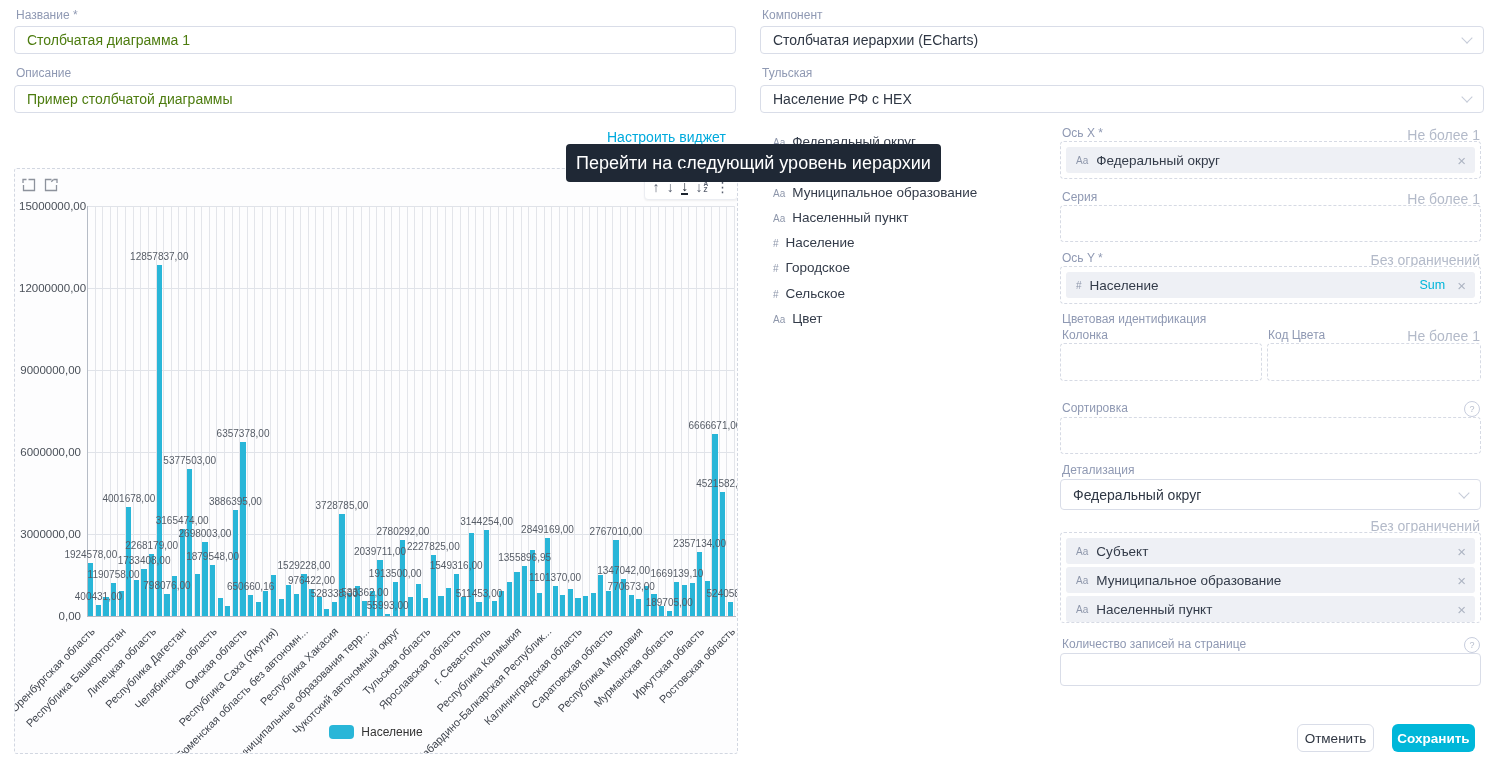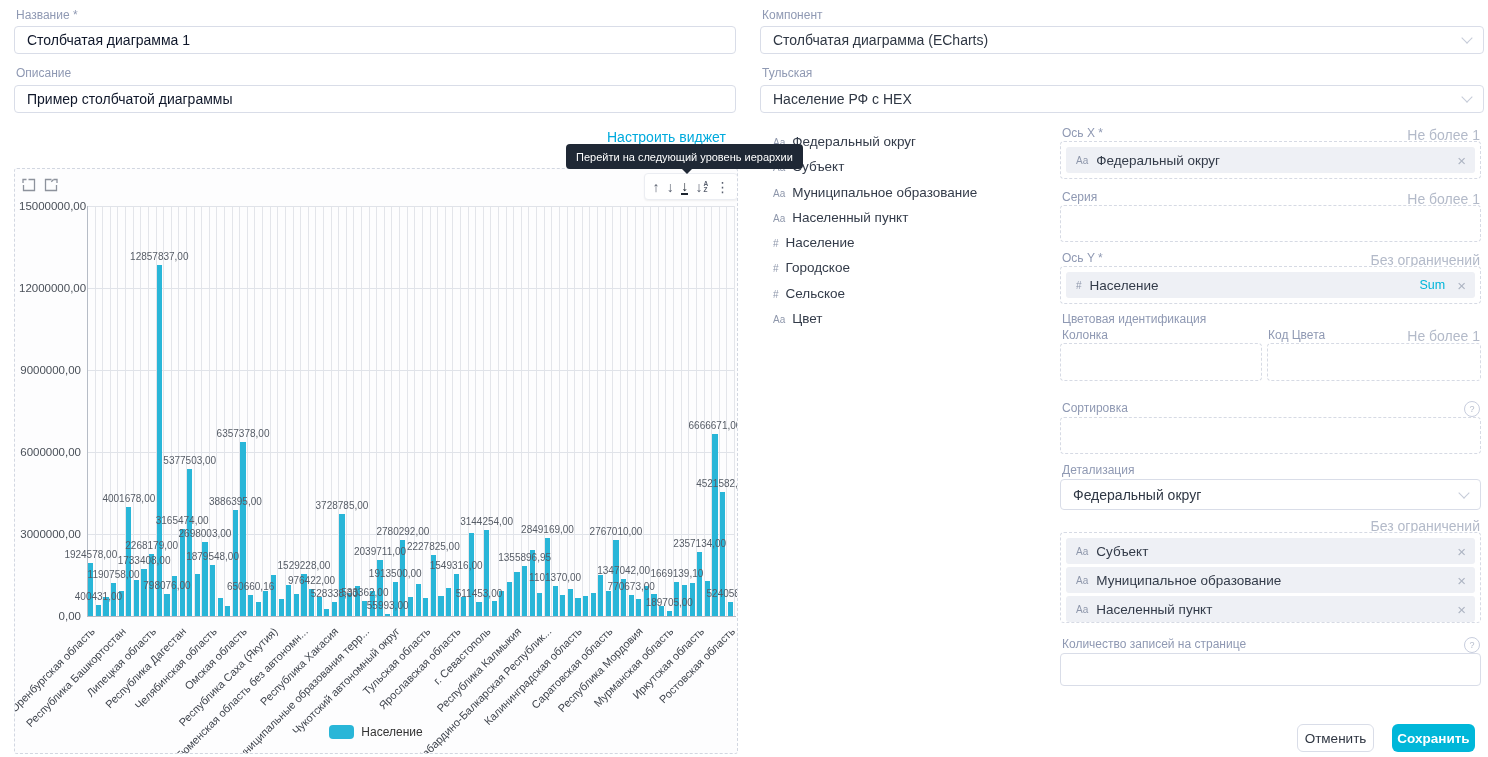--- a/index.html
+++ b/index.html
@@ -2,21 +2,21 @@
 <html><head>
 <meta charset="utf-8">
 <style>
   html,body{margin:0;padding:0;}
   body{width:1488px;height:757px;position:relative;background:#fff;
        font-family:"Liberation Sans",sans-serif;overflow:hidden;color:#2f3744;}
   .abs{position:absolute;}
   .lbl{position:absolute;font-size:12px;color:#8f99b3;}
   .limit{position:absolute;font-size:14px;color:#b3bac9;}
   .inp{position:absolute;height:28px;width:722px;border:1px solid #d9dde8;border-radius:4px;
-       font-size:14px;color:#0f172a;padding:0 12px;box-sizing:border-box;background:#fff;
+       font-size:14px;color:#4d7c0f;padding:0 12px;box-sizing:border-box;background:#fff;
        font-family:"Liberation Sans",sans-serif;outline:none;}
   .select{position:absolute;height:28px;border:1px solid #d9dde8;border-radius:4px;background:#fff;
        font-size:14px;color:#2f3744;padding:0 12px;box-sizing:border-box;display:flex;
        align-items:center;justify-content:space-between;}
   .chev{width:7px;height:7px;border-right:1.5px solid #c5cbd8;border-bottom:1.5px solid #c5cbd8;
        transform:rotate(45deg);margin-top:-4px;flex:none;}
   .link{position:absolute;color:#00aadd;font-size:14px;text-decoration:none;cursor:pointer;}
   
   .card{position:absolute;left:14px;top:168px;width:722px;height:584px;border:1px dashed #d2d7e1;
         border-radius:3px;background:#fdfdfe;overflow:hidden;}
@@ -37,22 +37,22 @@
   .vlab{position:absolute;transform:translateX(-50%);font-size:10px;color:#565c66;white-space:nowrap;z-index:4;}
   .ylab{position:absolute;font-size:11.5px;color:#4a5059;text-align:right;width:62px;}
   .xanchor{position:absolute;width:0;height:0;}
   .xanchor span{position:absolute;right:2px;top:2px;transform-origin:100% 0;transform:rotate(-45deg);
         white-space:nowrap;font-size:11px;color:#3f444d;}
   .legend{position:absolute;left:0;right:0;top:556px;display:flex;justify-content:center;
         align-items:center;gap:7px;cursor:pointer;}
   .legend .sw{width:25px;height:14px;border-radius:4px;background:#29b6d8;}
   .legend .lt{font-size:12px;color:#333;}
   
-  .tooltip{position:absolute;left:566px;top:144px;height:25px;background:#1f2835;color:#fff;
-        font-size:11px;border-radius:4px;display:flex;align-items:center;padding:0 10px;
+  .tooltip{position:absolute;left:566px;top:144px;height:38px;background:#1f2835;color:#fff;
+        font-size:18px;border-radius:4px;display:flex;align-items:center;padding:0 10px;
         z-index:30;white-space:nowrap;}
   .tiparrow{position:absolute;left:681px;top:168px;width:0;height:0;border:6px solid transparent;
         border-top-color:#1f2835;z-index:30;}
   
   .field{position:absolute;left:773px;display:flex;gap:7px;align-items:baseline;
         font-size:13.5px;color:#333b49;cursor:grab;}
   .ficon{font-size:10px;color:#8e97ab;flex:none;}
   .dash{position:absolute;border:1px dashed #d6dae4;border-radius:4px;background:#fff;
         box-sizing:border-box;padding:5px;}
   .chip{height:26px;background:#eef0f5;border-radius:3px;display:flex;align-items:center;
@@ -407,21 +407,21 @@
     <span class="sw"></span>
     <span class="lt">Население</span>
   </div>
 </div>
 
 <div class="tooltip">Перейти на следующий уровень иерархии</div>
 <div class="tiparrow"></div>
 
 <span class="lbl" style="left:762px;top:8px">Компонент</span>
 <div class="select" style="left:760px;top:26px;width:724px">
-  <span>Столбчатая диаграмма (ECharts)</span>
+  <span>Столбчатая иерархии (ECharts)</span>
   <span class="chev"></span>
 </div>
 <span class="lbl" style="left:762px;top:66px">Тульская</span>
 <div class="select" style="left:760px;top:85px;width:724px">
   <span>Население РФ с HEX</span>
   <span class="chev"></span>
 </div>
 
 <div class="field" style="top:134px">
   <span class="ficon">Aa</span>

